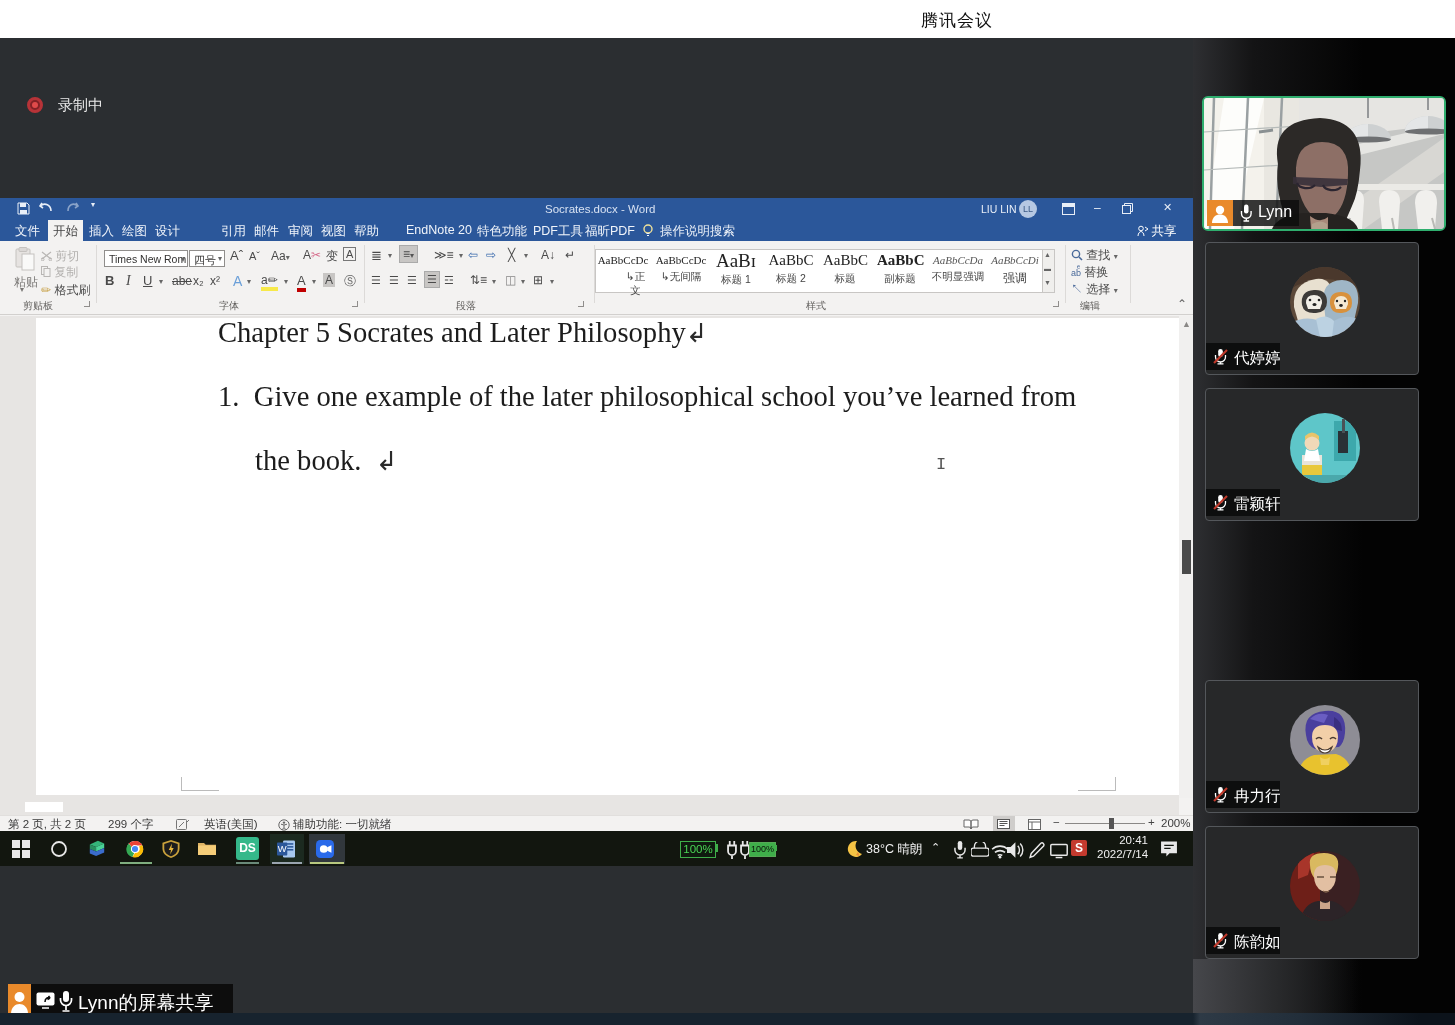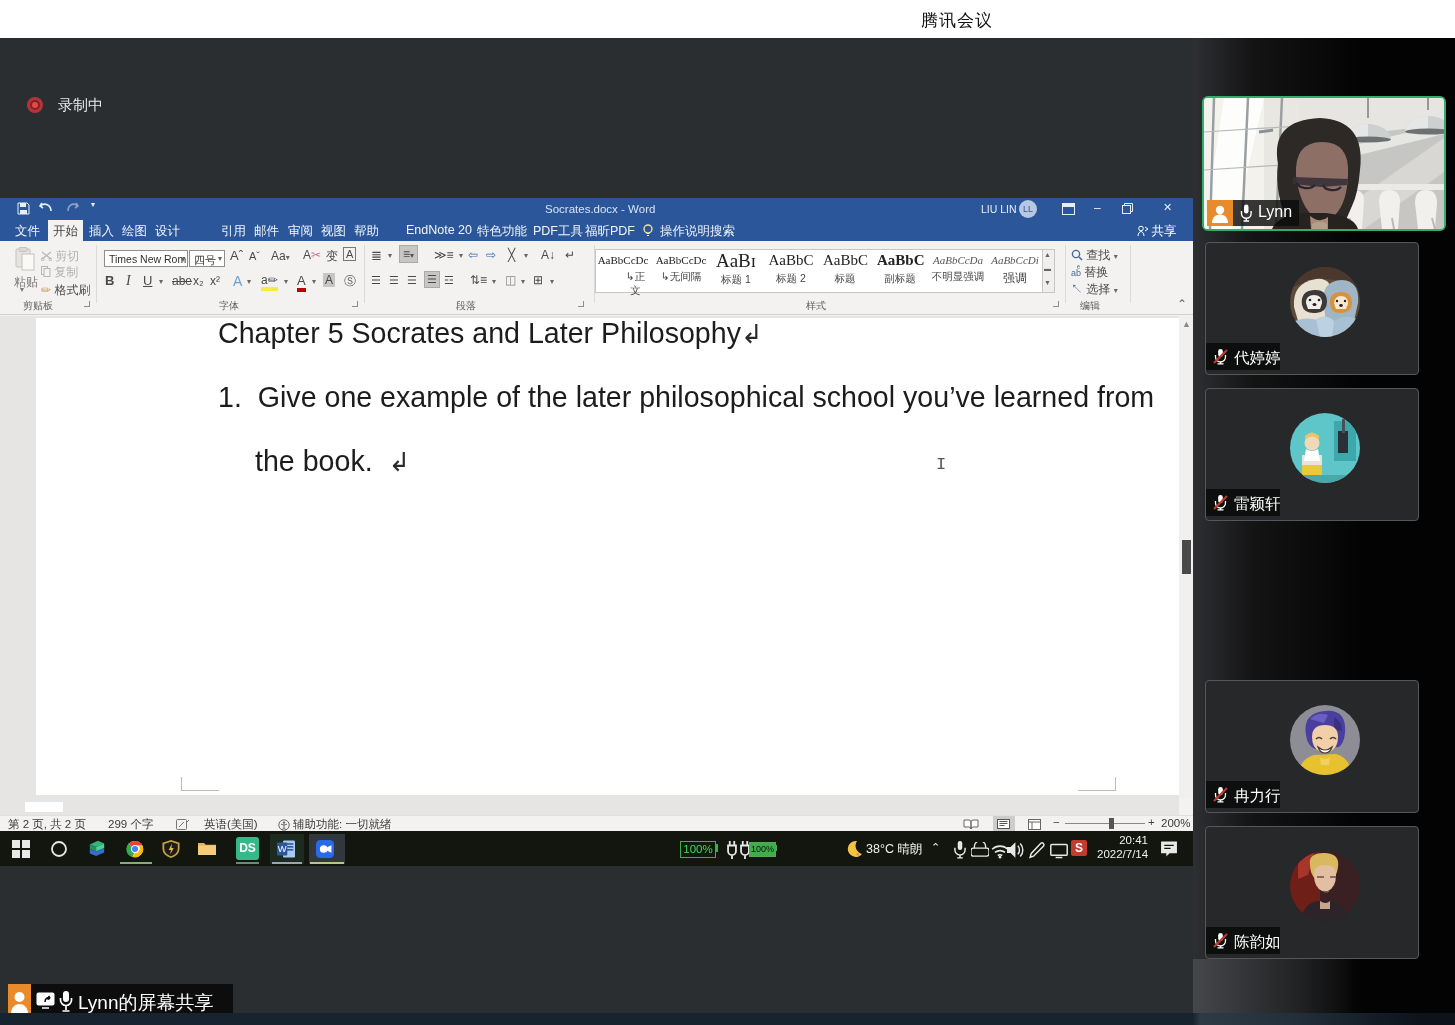--- a/index.html
+++ b/index.html
@@ -28,21 +28,21 @@
 .gsep{position:absolute;top:4px;width:1px;height:58px;background:#dcdad8;}
 .glabel{position:absolute;top:58px;font-size:10px;color:#605e5c;white-space:nowrap;}
 .launch{position:absolute;top:60px;width:7px;height:7px;}
 .launch:before{content:"";position:absolute;left:0;top:0;width:5px;height:5px;border-right:1px solid #908e8c;border-bottom:1px solid #908e8c;}
 .combo{position:absolute;border:1px solid #908e8c;background:#fff;color:#323130;font-size:11px;white-space:nowrap;box-sizing:border-box;overflow:hidden;}
 .ric{position:absolute;white-space:nowrap;color:#4a4a4a;}
 .gray{color:#b4b2b0;}
 
 #docarea{left:0;top:118px;width:1193px;height:482px;background:#e7e5e3;}
 #page{left:36px;top:2px;width:1143px;height:477px;background:#ffffff;}
-.dtext{position:absolute;font-family:Liberation Sans, sans-serif;color:#1c1c1c;white-space:nowrap;}
+.dtext{position:absolute;font-family:Liberation Serif, serif;color:#1c1c1c;white-space:nowrap;}
 #vscroll{left:1179px;top:0px;width:14px;height:482px;background:#f1f0ef;}
 #vthumb{left:1182px;top:224px;width:9px;height:34px;background:#4a4a4a;}
 #status{left:0;top:617px;width:1193px;height:16px;background:#f3f2f1;border-top:1px solid #e1dfdd;color:#3a3a3a;font-size:11.5px;}
 #status span{position:absolute;top:1px;white-space:nowrap;}
 
 #taskbar{left:0;top:793px;width:1193px;height:35px;background:#12160f;}
 .tbi{position:absolute;top:9px;width:18px;height:18px;}
 #taskbar .trtxt{position:absolute;color:#f0f0f0;font-size:12.5px;white-space:nowrap;}
 
 #sharelabel{left:8px;top:946px;height:34px;}

